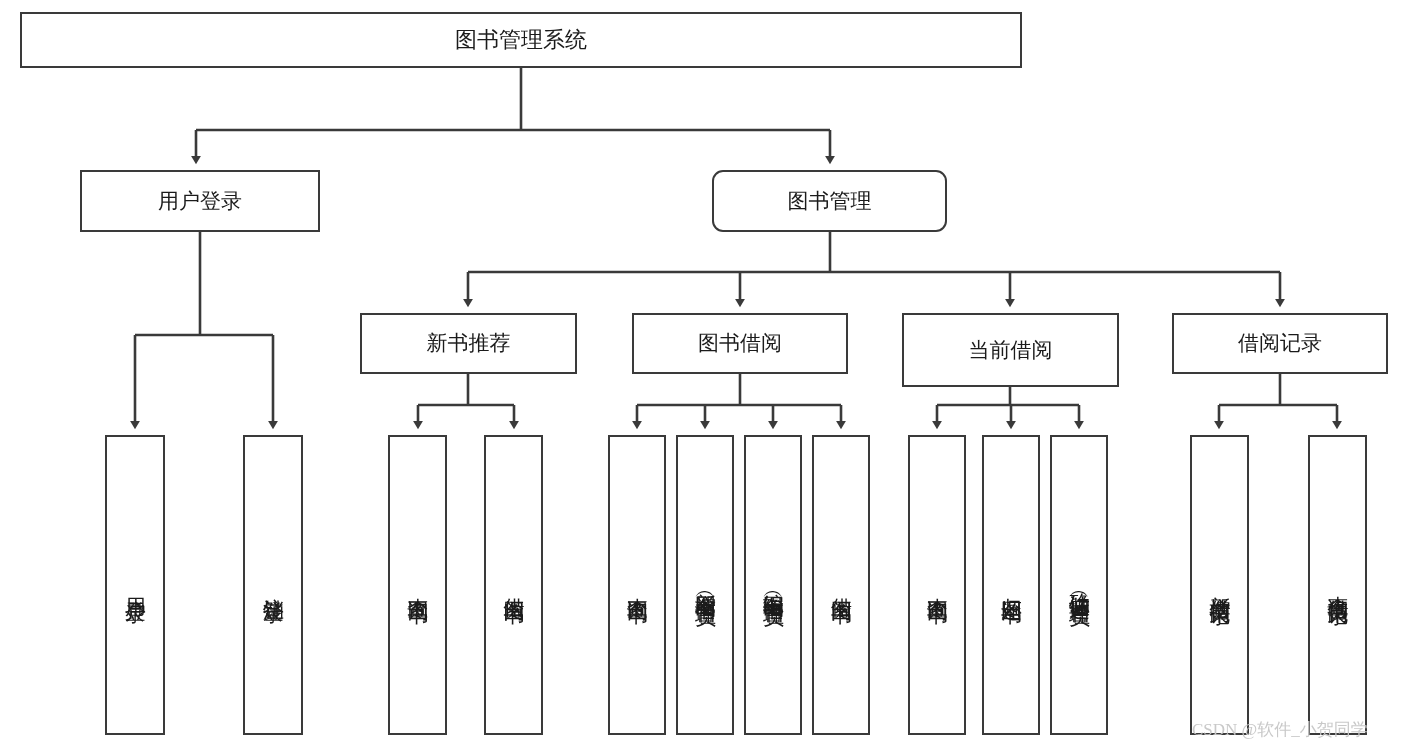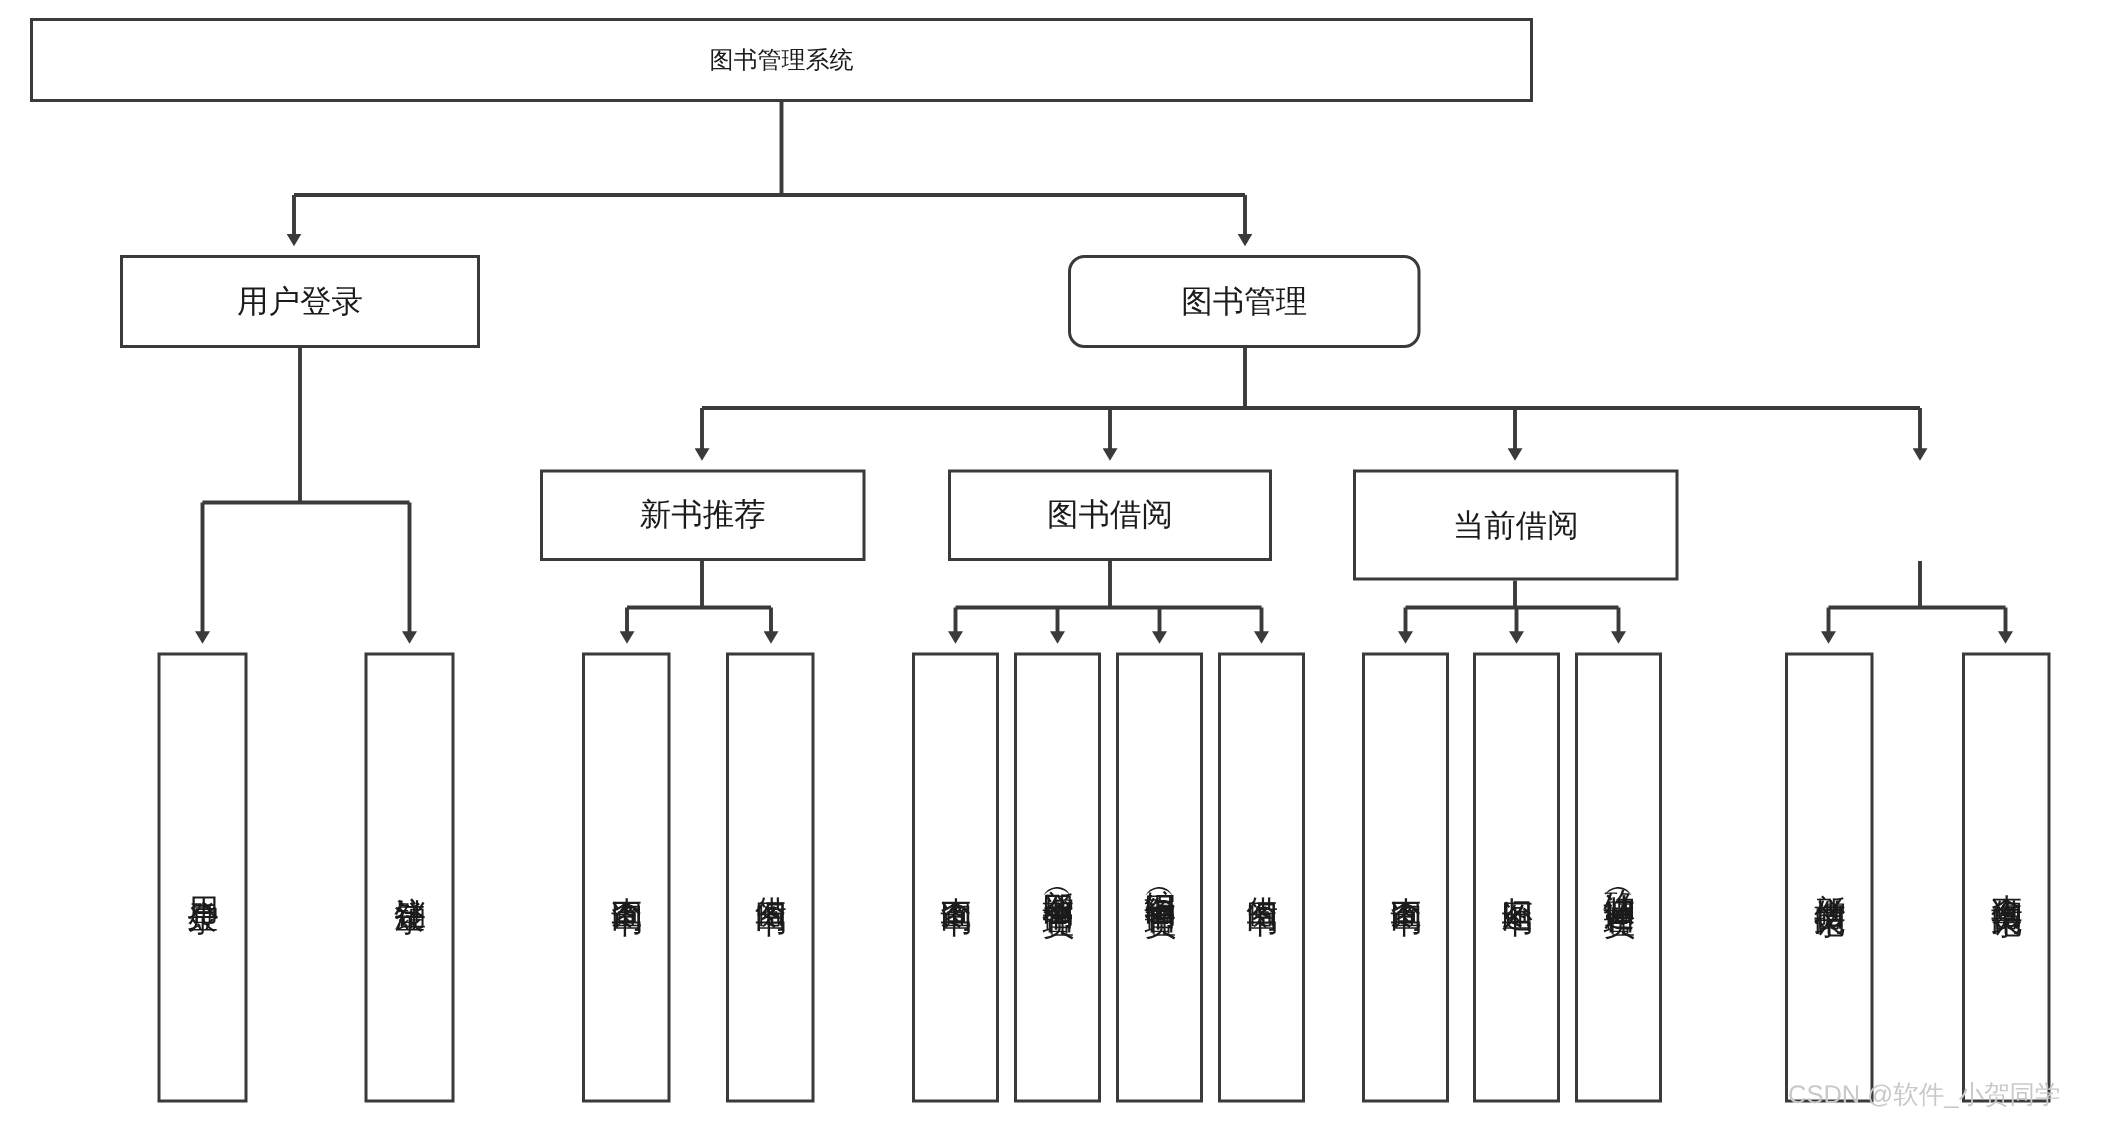--- a/index.html
+++ b/index.html
@@ -41,42 +41,42 @@
     display: block;
     text-align: center;
     line-height: 1.18;
     white-space: nowrap;
   }
   
   .node.h .label {
     font-size: 21px;
   }
   .node.root .label {
-    font-size: 16px;
+    font-size: 22px;
   }
   
   .node.v {
     align-items: center;
     justify-content: center;
   }
   .node.v .label {
     writing-mode: vertical-rl;
     text-orientation: upright;
     font-size: 21px;
     letter-spacing: 2px;
     line-height: 1;
     white-space: nowrap;
   }
   .watermark {
     position: absolute;
     color: #c9c9c9;
     font-size: 17px;
     white-space: nowrap;
     z-index: 3;
-    font-family: Liberation Sans, sans-serif;
+    font-family: Liberation Serif, serif;
   }
 </style>
 </head>
 <body>
 
 <div id="canvas">
 
   <svg id="wires" viewBox="0 0 1405 747" xmlns="http://www.w3.org/2000/svg">
     <defs>
       <marker id="arrowhead" markerWidth="10" markerHeight="10" refX="4.2" refY="5" orient="auto" markerUnits="userSpaceOnUse">
@@ -140,20 +140,23 @@
 
   <div class="node h" style="left:632px; top:313px; width:216px; height:61px;">
     <span class="label">图书借阅</span>
   </div>
   <div class="node h" style="left:360px; top:313px; width:217px; height:61px;">
     <span class="label">新书推荐</span>
   </div>
   <div class="node h" style="left:902px; top:313px; width:217px; height:74px;">
     <span class="label">当前借阅</span>
   </div>
+  <div class="node h" style="left:1172px; top:313px; width:216px; height:61px;">
+    <span class="label">借阅记录</span>
+  </div>
 
   <div class="node v" style="left:105px; top:435px; width:60px; height:300px;">
     <span class="label">用户登录</span>
   </div>
   <div class="node v" style="left:243px; top:435px; width:60px; height:300px;">
     <span class="label">注销登录</span>
   </div>
 
   <div class="node v" style="left:388px; top:435px; width:59px; height:300px;">
     <span class="label">查询图书</span>

